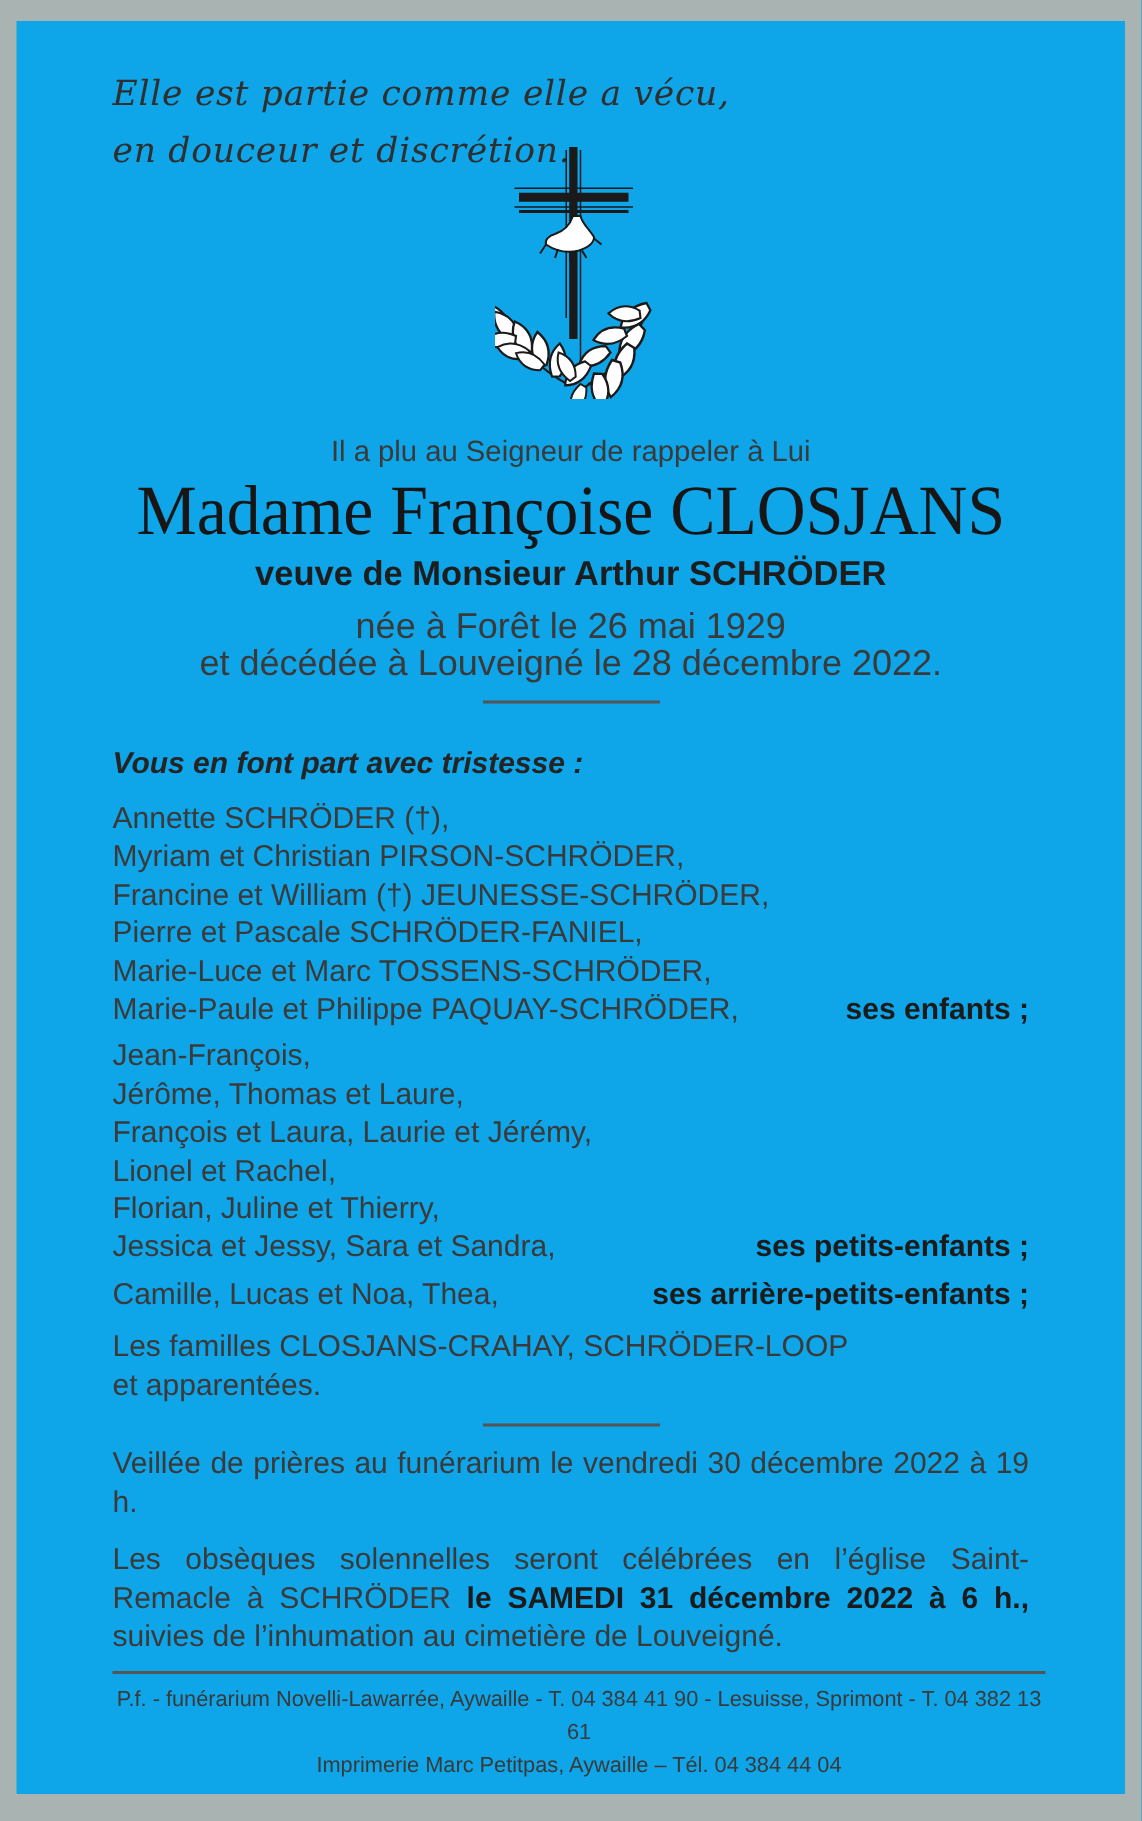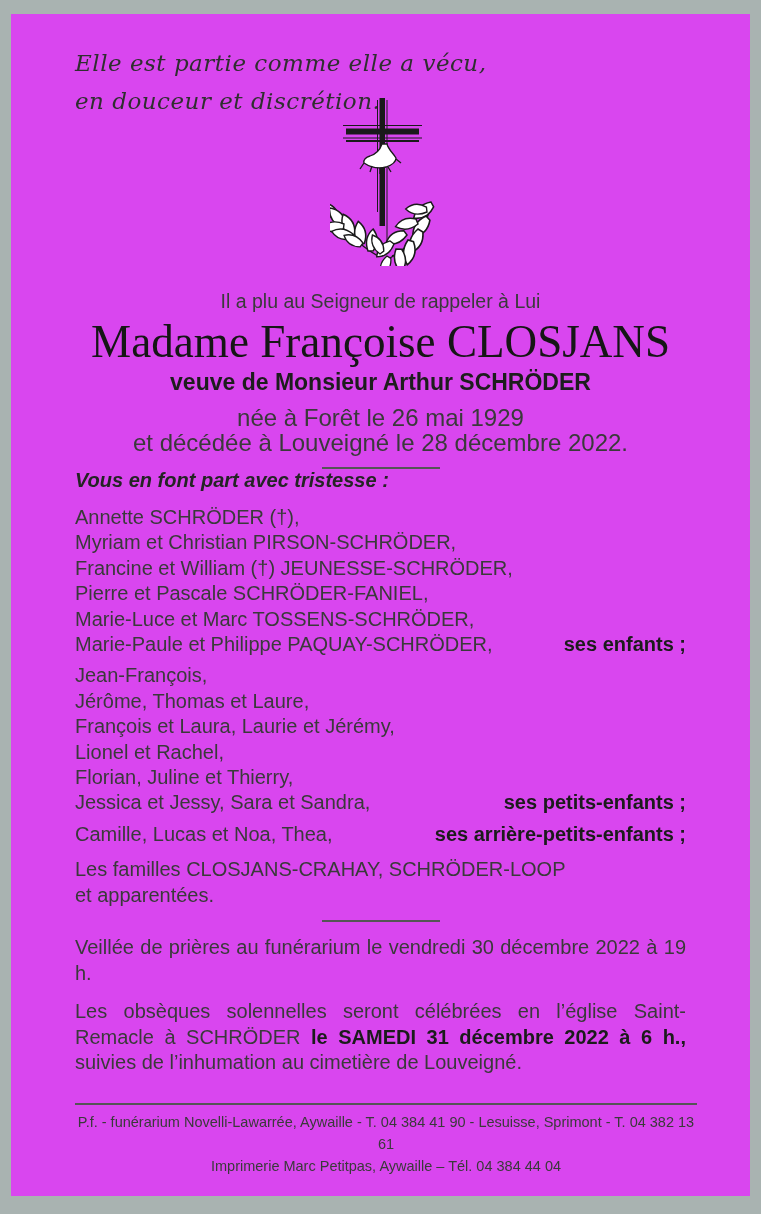--- a/index.html
+++ b/index.html
@@ -7,21 +7,21 @@
     width: 761px; height: 1214px;
     background: #a9b3b1;
     font-family: "Liberation Sans", sans-serif;
     color: #3a3a3a;
     -webkit-font-smoothing: antialiased;
   }
   .page {
     position: relative;
     width: 739px; height: 1182px;
     margin: 14px 11px 18px 11px;
-    background: #d946ef;
+    background: #0ea5e9;
     box-sizing: border-box;
     padding: 30px 53px 0 64px;
     overflow: hidden;
   }
   .content { width: 611px; }
 
   
   .quote {
     font-family: "DejaVu Serif", serif;
     font-style: italic;
@@ -71,41 +71,42 @@
     width: 118px; height: 0;
     border-top: 2px solid #555;
     margin: 12px auto 0 auto;
   }
 
   .announce-heading {
     font-size: 20px;
     font-weight: bold;
     font-style: italic;
     color: #242424;
+    margin-top: 29px;
   }
 
   .name-list { margin-top: 13px; font-size: 20px; line-height: 25.4px; }
   .name-row { white-space: nowrap; }
   .row-flex { display: flex; justify-content: space-between; align-items: baseline; }
   .rel-label { font-weight: bold; color: #1b1b1b; white-space: nowrap; }
 
   .gap6 { margin-top: 6px; }
   .gap10 { margin-top: 10px; }
 
   .para {
     font-size: 20px;
     line-height: 25.6px;
     text-align: justify;
     margin-top: 13px;
   }
   .para b { color: #1b1b1b; }
 
   .footer {
     position: absolute;
-    left: 64px; right: 53px; bottom: 19px;
+    left: 64px; right: 53px; bottom: 8px;
   }
   .footer-rule { border-top: 2px solid #555; margin-bottom: 6px; }
   .footer-line { text-align: center; font-size: 14.5px; line-height: 22px; color: #3a3a3a; }
 </style>
 </head>
 <body>
 
 <div class="page">
   <div class="content">
 

